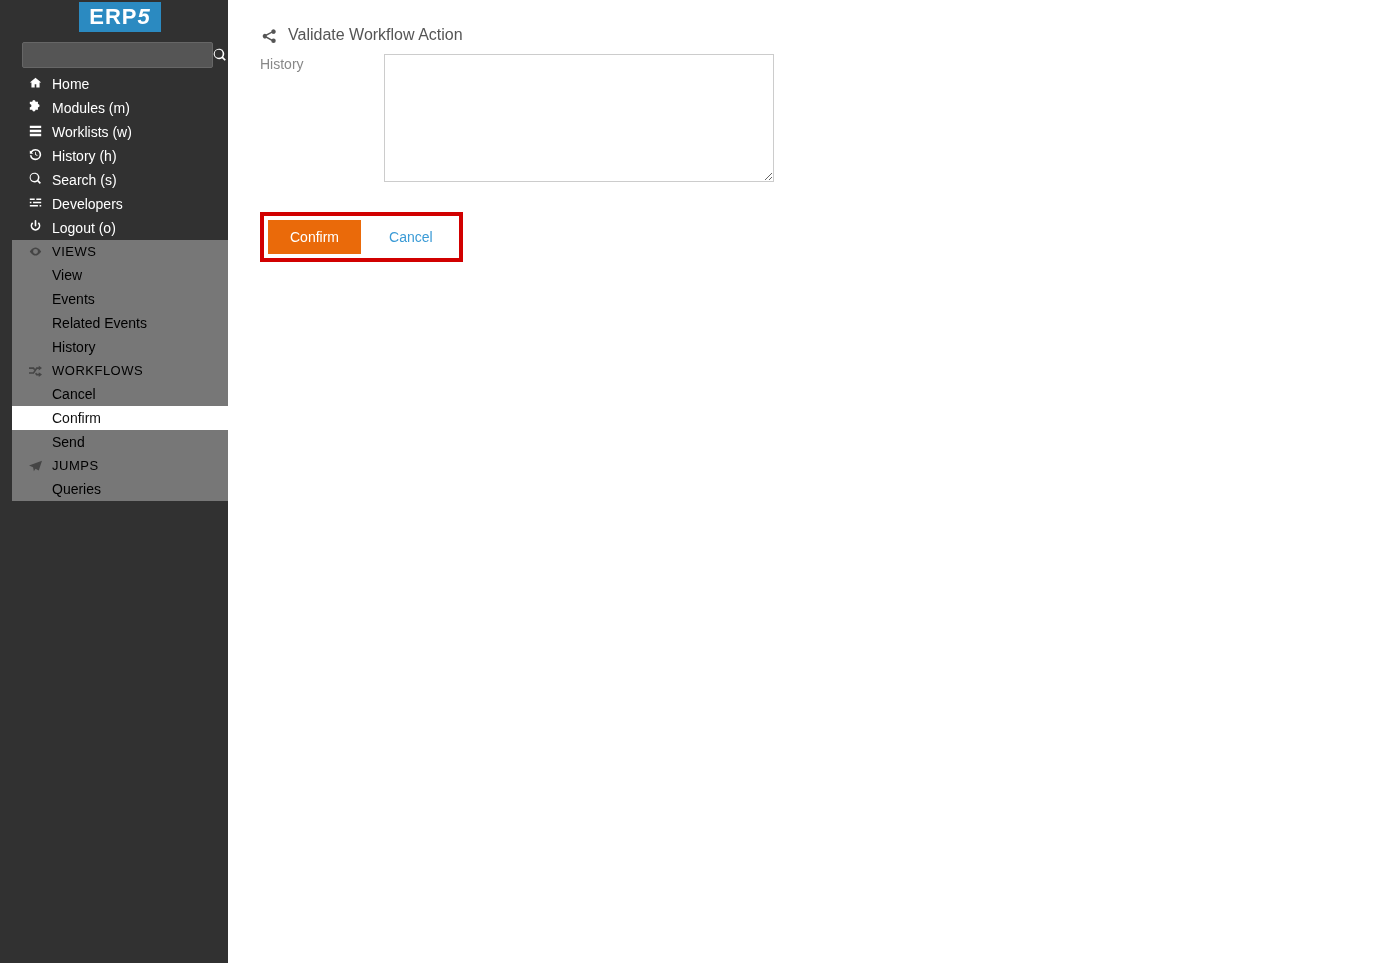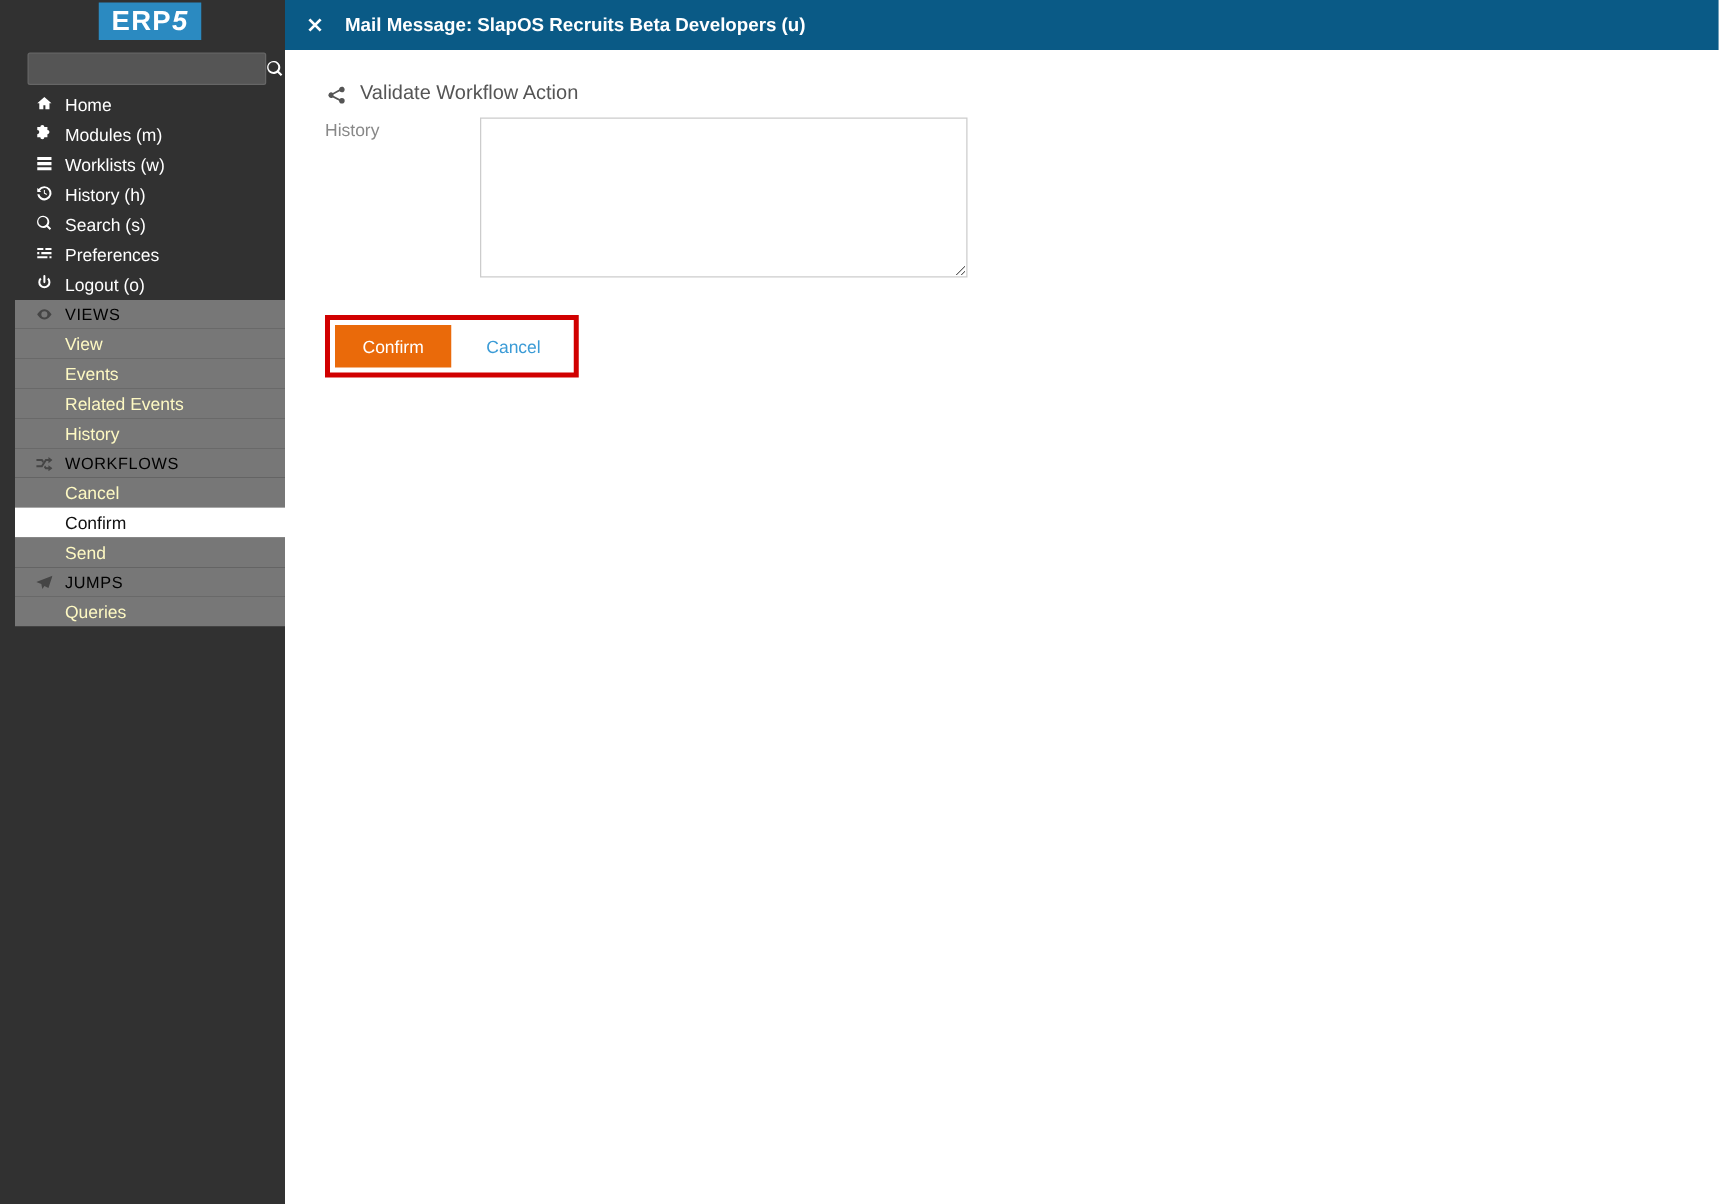--- a/index.html
+++ b/index.html
@@ -15,21 +15,21 @@
 
 .nav-list { list-style: none; }
 .nav-item { display: flex; padding: 4px 12px; font-size: 14px; color: #fff; cursor: pointer; }
 .nav-icon { width: 22px; display: inline-flex; justify-content: center; font-size: 13px; }
 .nav-label { padding-left: 6px; }
 .checkbox-icon { width: 14px; height: 14px; background: #2b8ac1; border: none; display: inline-block; position: relative; margin: 0 4px; }
 .checkbox-icon::after { content: "✓"; color: #fff; font-size: 11px; position: absolute; left: 1px; top: -1px; }
 
 .section-hdr { display: flex; align-items: center; padding: 4px 12px; background: #777; color: #000000; font-size: 13px; letter-spacing: 0.5px; }
 .section-hdr .nav-icon { color: #454545; }
-.section-item { padding: 4px 12px 4px 40px; color: #fef9c3; background: #777; cursor: pointer; }
+.section-item { padding: 4px 12px 4px 40px; color: #000000; background: #777; cursor: pointer; }
 .section-item.active { background: #fff; color: #111; }
 
 .main { margin-left: 228px; }
 .topbar { background: #0a5a86; color: #fff; display: flex; align-items: center; height: 40px; padding: 0 18px; font-size: 15px; font-weight: 600; }
 .close-icon { font-size: 14px; margin-right: 18px; }
 
 .content { padding: 26px 32px; color: #777; }
 .page-title { color: #555; font-size: 16px; font-weight: 400; display: flex; align-items: center; gap: 10px; margin-bottom: 10px; }
 .share-icon { font-size: 17px; }
 
@@ -102,21 +102,21 @@
           </svg>
         </span>
       <span class="nav-label">Search (s)</span>
     </li>
     <li class="nav-item">
       <span class="nav-icon">
           <svg class="svg-icon" width="13" height="13" viewBox="0 0 16 16">
             <path d="M1 3h6v2H1zm8 0h6v2H9zM1 7h2v2H1zm4 0h10v2H5zM1 11h10v2H1zm12 0h2v2h-2z"></path>
           </svg>
         </span>
-      <span class="nav-label">Preferences</span>
+      <span class="nav-label">Developers</span>
     </li>
     <li class="nav-item">
       <span class="nav-icon">
           <svg class="svg-icon" width="13" height="13" viewBox="0 0 16 16">
             <path d="M8 0a1 1 0 0 1 1 1v6a1 1 0 1 1-2 0V1a1 1 0 0 1 1-1zm4.2 2.8a6 6 0 1 1-8.4 0l1.4 1.4a4 4 0 1 0 5.6 0z"></path>
           </svg>
         </span>
       <span class="nav-label">Logout (o)</span>
     </li>
   </ul>
@@ -158,28 +158,20 @@
             <path d="M16 2L0 8l5 2 1 5 2-3 4 2z"></path>
           </svg>
         </span>
       <span class="nav-label">JUMPS</span>
     </div>
     <div class="section-item">Queries</div>
   </div>
 </div>
 
 <div class="main">
-  <div class="topbar">
-    <span class="close-icon">
-      <svg class="svg-icon" width="12" height="12" viewBox="0 0 16 16">
-          <path d="M2 2l12 12M14 2L2 14" stroke="#fff" stroke-width="3" fill="none"></path>
-        </svg>
-    </span>
-    <span>Mail Message: SlapOS Recruits Beta Developers (u)</span>
-  </div>
 
   <div class="content">
     <h2 class="page-title">
       <span class="share-icon">
         <svg class="svg-icon" width="18" height="18" viewBox="0 0 16 16" fill="#333">
             <path d="M12 11a2 2 0 0 0-1.6.8L6 9.4a2 2 0 0 0 0-.8l4.4-2.4A2 2 0 1 0 10 5l-4.4 2.4a2 2 0 1 0 0 3.2L10 13a2 2 0 1 0 2-2z"></path>
           </svg>
       </span>
       <span>Validate Workflow Action</span>
     </h2>

